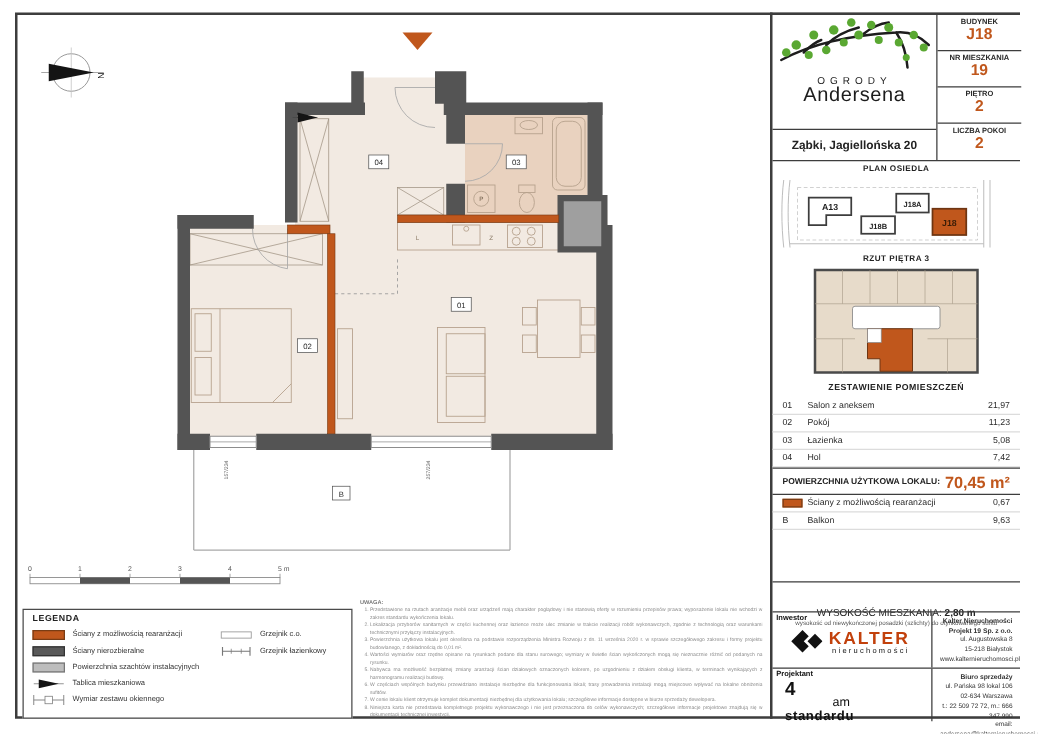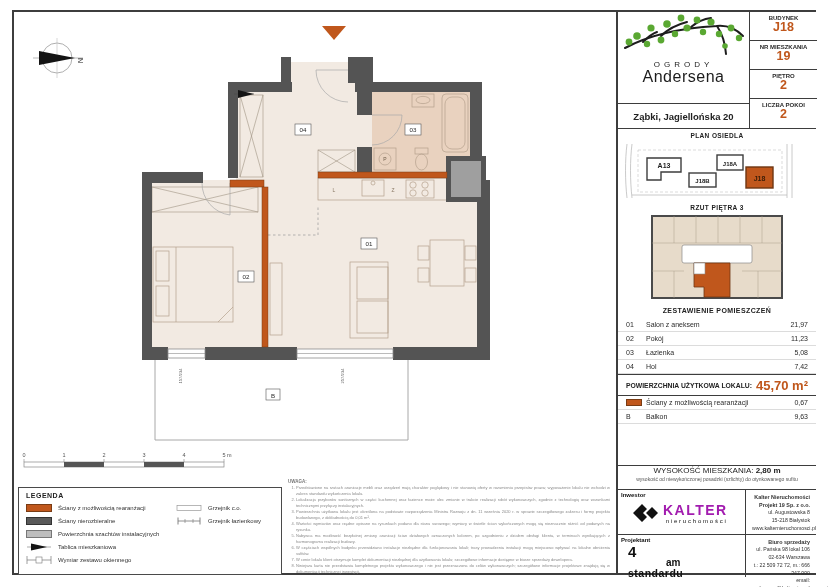--- a/index.html
+++ b/index.html
@@ -60,40 +60,40 @@
   .trow .no{width:20px;flex:0 0 20px;}
   .trow .nm{flex:1;}
   .trow .ar{text-align:right;}
   .trow .sw{width:16px;height:7px;flex:0 0 16px;margin-right:4px;}
   .total{display:flex;align-items:center;height:20px;padding:0 8px;
          border-top:1px solid #3d3d3d;border-bottom:1px solid #3d3d3d;}
   .total .tl{flex:1;font-size:6.8px;font-weight:bold;}
   .total .tv{font-size:13px;font-weight:bold;color:#c0571c;}
 
   .rp-height{position:absolute;left:0;top:453px;width:100%;height:24px;border-top:1.5px solid #3d3d3d;
-             text-align:center;box-sizing:border-box;padding-top:0;}
+             text-align:center;box-sizing:border-box;padding-top:20px;}
   .rp-height .h1{font-size:8px;color:#222;}
   .rp-height .h1 b{font-weight:bold;}
   .rp-height .h2{font-size:5px;color:#555;margin-top:1px;}
 
   .rp-footer{position:absolute;left:0;top:477px;width:100%;height:86px;border-top:1.5px solid #3d3d3d;}
   .fr{position:absolute;left:0;width:100%;height:44px;}
   .fr2{top:44px;height:42px;border-top:1px solid #3d3d3d;}
   .fc-l{position:absolute;left:0;top:0;width:128px;height:100%;border-right:1px solid #3d3d3d;box-sizing:border-box;}
   .fc-r{position:absolute;left:128px;top:0;right:0;height:100%;text-align:right;padding:3px 6px;box-sizing:border-box;}
   .mini-lab{position:absolute;left:3px;top:2px;font-size:6px;font-weight:bold;color:#111;}
   .addr{font-size:5.2px;line-height:1.5;color:#333;}
   .addr .b{font-weight:bold;font-size:5.4px;}
   .kalter{position:absolute;left:14px;top:12px;display:flex;align-items:center;gap:5px;}
   .kalter .kt{line-height:1;}
-  .kalter .kt .k1{font-size:14px;font-weight:bold;letter-spacing:1.5px;color:#a21caf;}
+  .kalter .kt .k1{font-size:14px;font-weight:bold;letter-spacing:1.5px;color:#c2410c;}
   .kalter .kt .k2{font-size:6px;letter-spacing:1.8px;color:#111;text-align:right;margin-top:1px;}
   .am{position:absolute;left:10px;top:9px;line-height:1;color:#111;}
   .am .a1{font-size:15px;font-weight:bold;}
-  .am .a2{font-size:10px;font-weight:bold;margin-top:-1px;padding-left:38px;}
+  .am .a2{font-size:10px;font-weight:normal;margin-top:-1px;padding-left:38px;}
   .am .a3{font-size:10.5px;font-weight:bold;letter-spacing:.5px;}
 </style>
 </head>
 <body>
 
 <div class="page">
   <div class="frame"></div>
 
   <svg class="north" width="70" height="70" viewBox="0 0 70 70">
     <circle cx="32" cy="36" r="15" fill="none" stroke="#9a9a9a" stroke-width="0.8"></circle>
@@ -445,21 +445,21 @@
         <span class="nm">Łazienka</span>
         <span class="ar">5,08</span>
       </div>
       <div class="trow">
         <span class="no">04</span>
         <span class="nm">Hol</span>
         <span class="ar">7,42</span>
       </div>
       <div class="total">
         <span class="tl">POWIERZCHNIA UŻYTKOWA LOKALU:</span>
-        <span class="tv">45,70 m²</span>
+        <span class="tv">70,45 m²</span>
       </div>
       <div class="trow">
         <span class="sw orange"></span>
         <span class="nm">Ściany z możliwością rearanżacji</span>
         <span class="ar">0,67</span>
       </div>
       <div class="trow">
         <span class="no">B</span>
         <span class="nm">Balkon</span>
         <span class="ar">9,63</span>

